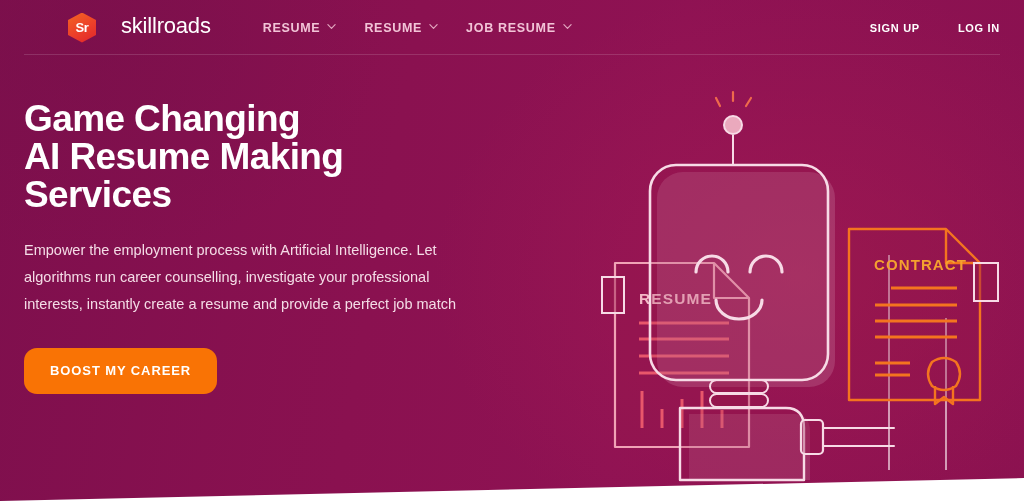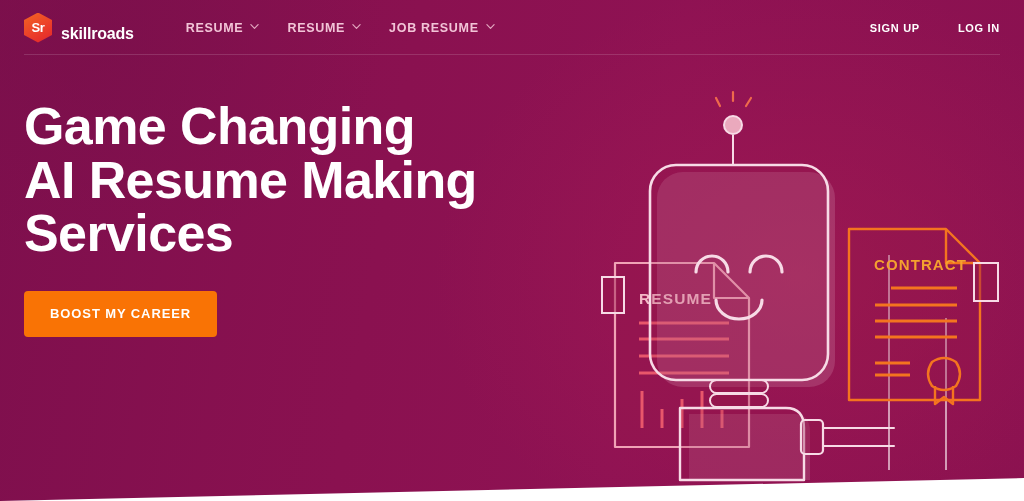--- a/index.html
+++ b/index.html
@@ -34,43 +34,43 @@
     padding: 0 24px;
     z-index: 20;
   }
   .header-divider {
     position: absolute; top: 54px; left: 24px;
     width: 976px; height: 1px;
     background: rgba(255,255,255,0.14);
     z-index: 19;
   }
 
-  .brand { display: flex; align-items: flex-end; gap: 9px; }
+  .brand { display: flex; align-items: flex-start; gap: 25px; margin-left: 44px; }
   .brand-mark {
     position: relative;
     width: 28px; height: 30px;
     display: flex; align-items: center; justify-content: center;
   }
   .brand-mark .hex {
     position: absolute; inset: 0;
     background: linear-gradient(150deg, #f26522 0%, #ec3f2a 55%, #e0242b 100%);
     clip-path: polygon(50% 0%, 100% 25%, 100% 75%, 50% 100%, 0% 75%, 0% 25%);
   }
   .brand-mark .mark-text {
     position: relative;
     color: #ffffff;
     font-size: 13px;
     font-weight: bold;
     letter-spacing: -0.3px;
     line-height: 1;
   }
   .brand-name {
     color: #ffffff;
-    font-size: 16px;
-    font-weight: bold;
+    font-size: 22px;
+    font-weight: normal;
     letter-spacing: -0.2px;
   }
 
   .nav { display: flex; align-items: center; gap: 28px; margin-left: 52px; }
   .nav-item {
     display: flex; align-items: center; gap: 7px;
     color: #f2c4d7;
     font-size: 12.5px;
     font-weight: bold;
     letter-spacing: 0.7px;
@@ -93,41 +93,41 @@
 
   
   .hero {
     position: absolute;
     top: 100px; left: 24px;
     width: 500px;
     z-index: 12;
   }
   .hero-title {
     color: #ffffff;
-    font-size: 52px;
+    font-size: 37px;
     line-height: 1.03;
     font-weight: bold;
     letter-spacing: -0.6px;
     white-space: pre-line;
   }
   .hero-sub {
     margin-top: 23px;
     color: #f4dce6;
     font-size: 14.5px;
     line-height: 1.85;
     max-width: 465px;
   }
   .cta {
     margin-top: 30px;
     display: inline-flex;
     align-items: center; justify-content: center;
     height: 46px;
     padding: 0 26px;
     background: #f97305;
-    border: none; border-radius: 4px;
+    border: none; border-radius: 13px;
     color: #ffffff;
     font-size: 13px;
     font-weight: bold;
     letter-spacing: 0.9px;
     font-family: "Liberation Sans", sans-serif;
     cursor: pointer;
   }
 
   
   .illo {
@@ -294,20 +294,21 @@
       <span class="header-link">SIGN UP</span>
       <span class="header-link">LOG IN</span>
     </div>
   </div>
   <div class="header-divider"></div>
 
   <div class="hero">
     <h1 class="hero-title">Game Changing
 AI Resume Making
 Services</h1>
+    <p class="hero-sub">Empower the employment process with Artificial Intelligence. Let algorithms run career counselling, investigate your professional interests, instantly create a resume and provide a perfect job match</p>
     <button class="cta">BOOST MY CAREER</button>
   </div>
 
   <div class="wedge">
     <svg width="1024" height="46" viewBox="0 0 1024 46" preserveAspectRatio="none">
       <path d="M0 51 L0 46 L1024 23 L1024 46 Z" fill="#ffffff"></path>
     </svg>
   </div>
 </div>
 

